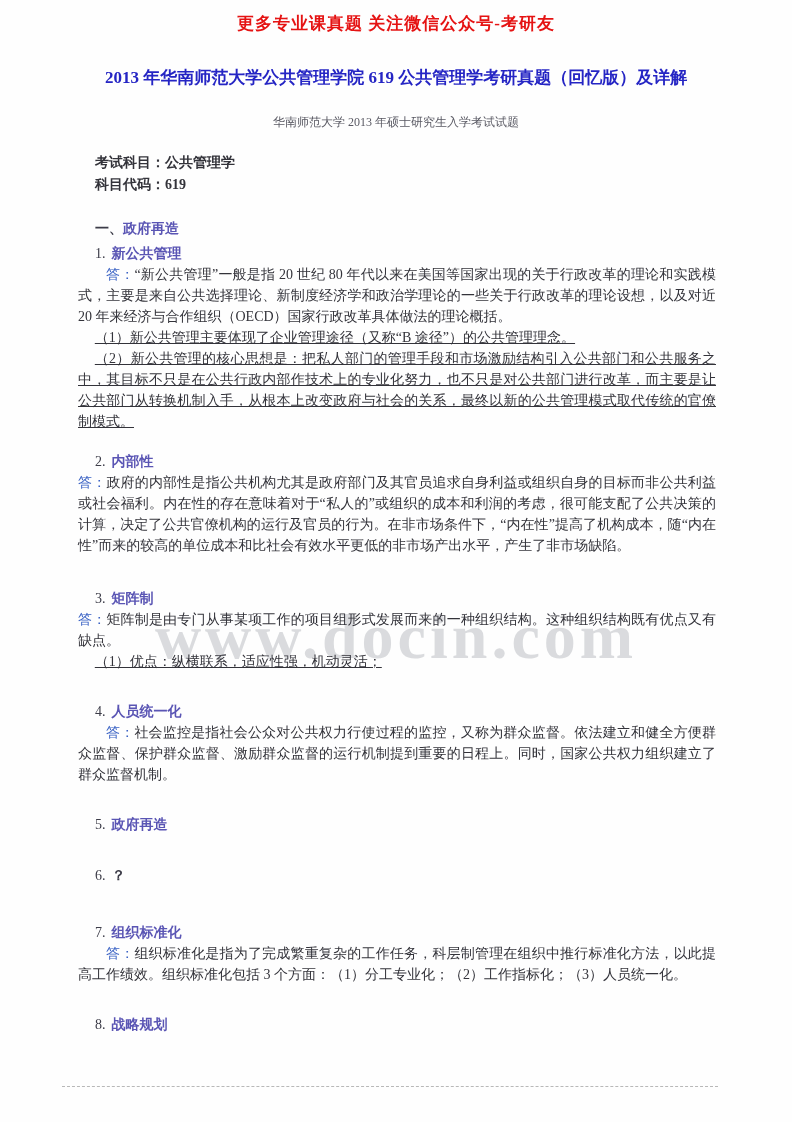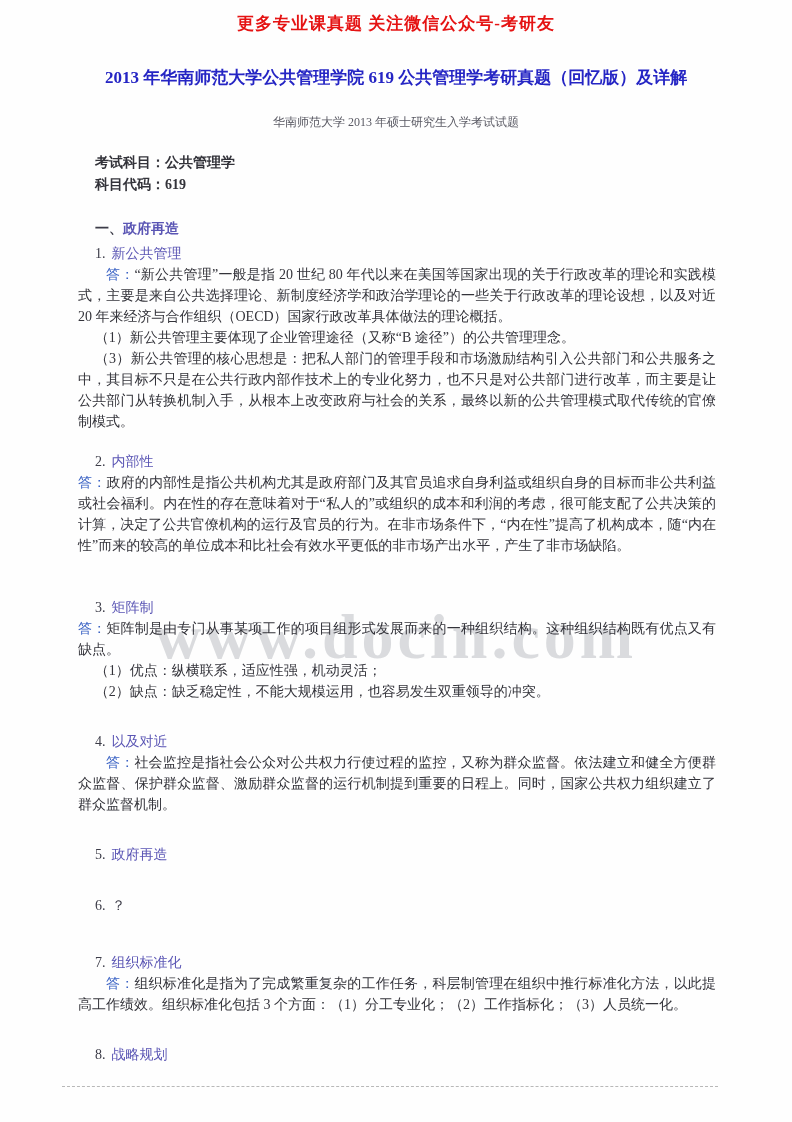--- a/index.html
+++ b/index.html
@@ -64,29 +64,29 @@
     margin-left: 17px;
     font-weight: bold;
     color: #5a55b4;
   }
   .section-heading .sec-num { color: #3c3c48; }
 
   .term { margin-top: 15px; }
   .term.gap-lg { margin-top: 30px; }
   .term-head { margin-left: 17px; }
   .term-head .num { color: #3c3c48; }
-  .term-head .tname { color: #5a55b4; margin-left: 6px; }
+  .term-head .tname { color: #5a55b4; margin-left: 6px; font-weight: bold; }
   .term-head .tname.dark { color: #3c3c48; }
 
   p.ans, p.sub {
     margin: 0;
     text-align: justify;
   }
   p.ans.indent { text-indent: 2em; }
-  p.sub { text-indent: 1.2em; }
+  p.sub { text-indent: 1.2em; text-decoration: underline; }
   .alabel { color: #3a62c4; }
 
   .divider {
     position: absolute;
     top: 1086px;
     left: 62px;
     right: 74px;
     border-top: 1px dashed #b8b8b8;
     z-index: 1;
   }
@@ -112,37 +112,36 @@
         <div>考试科目：公共管理学</div>
         <div>科目代码：619</div>
       </div>
 
       <div class="section-heading"><span class="sec-num">一、</span><span>政府再造</span></div>
 
       <div class="term" style="margin-top:4px">
         <div class="term-head"><span class="num">1.</span><span class="tname">新公共管理</span></div>
         <p class="ans indent"><span class="alabel">答：</span><span>“新公共管理”一般是指 20 世纪 80 年代以来在美国等国家出现的关于行政改革的理论和实践模式，主要是来自公共选择理论、新制度经济学和政治学理论的一些关于行政改革的理论设想，以及对近 20 年来经济与合作组织（OECD）国家行政改革具体做法的理论概括。</span></p>
         <p class="sub">（1）新公共管理主要体现了企业管理途径（又称“B 途径”）的公共管理理念。</p>
-        <p class="sub">（3）新公共管理的核心思想是：把私人部门的管理手段和市场激励结构引入公共部门和公共服务之中，其目标不只是在公共行政内部作技术上的专业化努力，也不只是对公共部门进行改革，而主要是让公共部门从转换机制入手，从根本上改变政府与社会的关系，最终以新的公共管理模式取代传统的官僚制模式。</p>
+        <p class="sub">（2）新公共管理的核心思想是：把私人部门的管理手段和市场激励结构引入公共部门和公共服务之中，其目标不只是在公共行政内部作技术上的专业化努力，也不只是对公共部门进行改革，而主要是让公共部门从转换机制入手，从根本上改变政府与社会的关系，最终以新的公共管理模式取代传统的官僚制模式。</p>
       </div>
 
       <div class="term" style="margin-top:19px">
         <div class="term-head"><span class="num">2.</span><span class="tname">内部性</span></div>
         <p class="ans"><span class="alabel">答：</span><span>政府的内部性是指公共机构尤其是政府部门及其官员追求自身利益或组织自身的目标而非公共利益或社会福利。内在性的存在意味着对于“私人的”或组织的成本和利润的考虑，很可能支配了公共决策的计算，决定了公共官僚机构的运行及官员的行为。在非市场条件下，“内在性”提高了机构成本，随“内在性”而来的较高的单位成本和比社会有效水平更低的非市场产出水平，产生了非市场缺陷。</span></p>
       </div>
 
-      <div class="term" style="margin-top:41px">
+      <div class="term" style="margin-top:32px">
         <div class="term-head"><span class="num">3.</span><span class="tname">矩阵制</span></div>
         <p class="ans"><span class="alabel">答：</span><span>矩阵制是由专门从事某项工作的项目组形式发展而来的一种组织结构。这种组织结构既有优点又有缺点。</span></p>
         <p class="sub">（1）优点：纵横联系，适应性强，机动灵活；</p>
-        <p class="sub">（2）缺点：缺乏稳定性，不能大规模运用，也容易发生双重领导的冲突。</p>
       </div>
 
       <div class="term" style="margin-top:29px">
-        <div class="term-head"><span class="num">4.</span><span class="tname">以及对近</span></div>
+        <div class="term-head"><span class="num">4.</span><span class="tname">人员统一化</span></div>
         <p class="ans indent"><span class="alabel">答：</span><span>社会监控是指社会公众对公共权力行使过程的监控，又称为群众监督。依法建立和健全方便群众监督、保护群众监督、激励群众监督的运行机制提到重要的日程上。同时，国家公共权力组织建立了群众监督机制。</span></p>
       </div>
 
       <div class="term" style="margin-top:29px">
         <div class="term-head"><span class="num">5.</span><span class="tname">政府再造</span></div>
       </div>
 
       <div class="term gap-lg">
         <div class="term-head"><span class="num">6.</span><span class="tname dark">？</span></div>
       </div>

